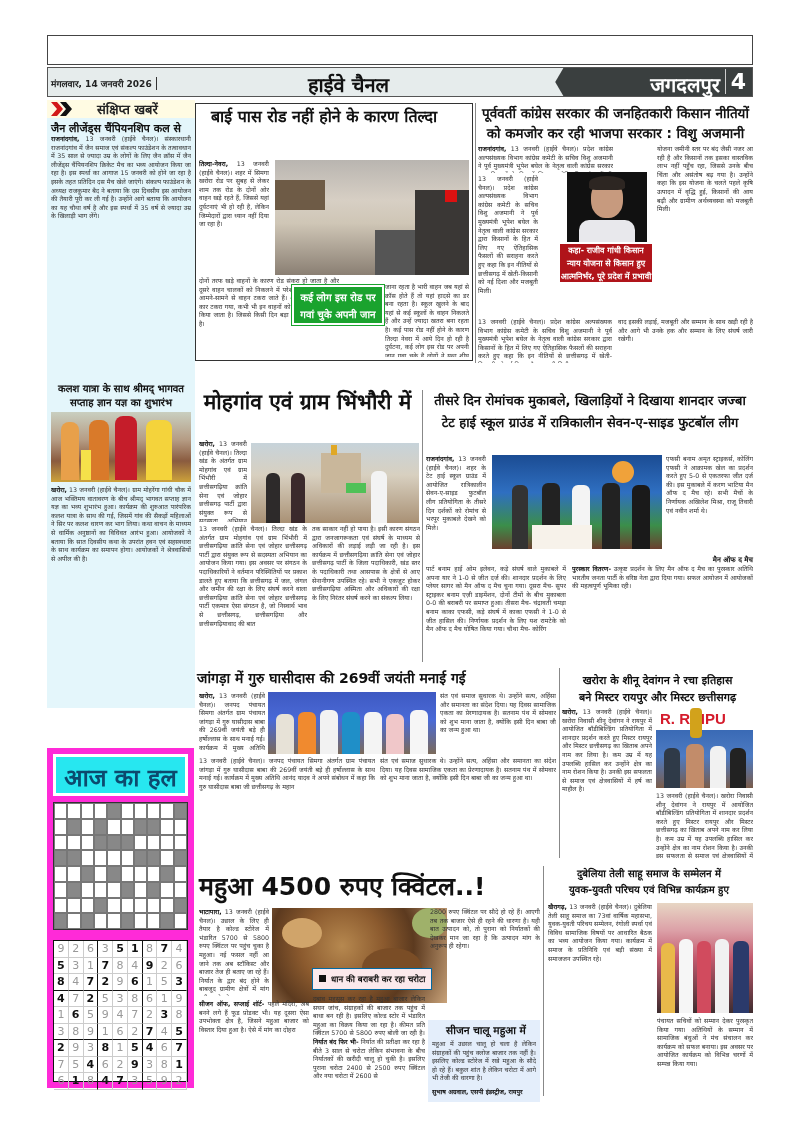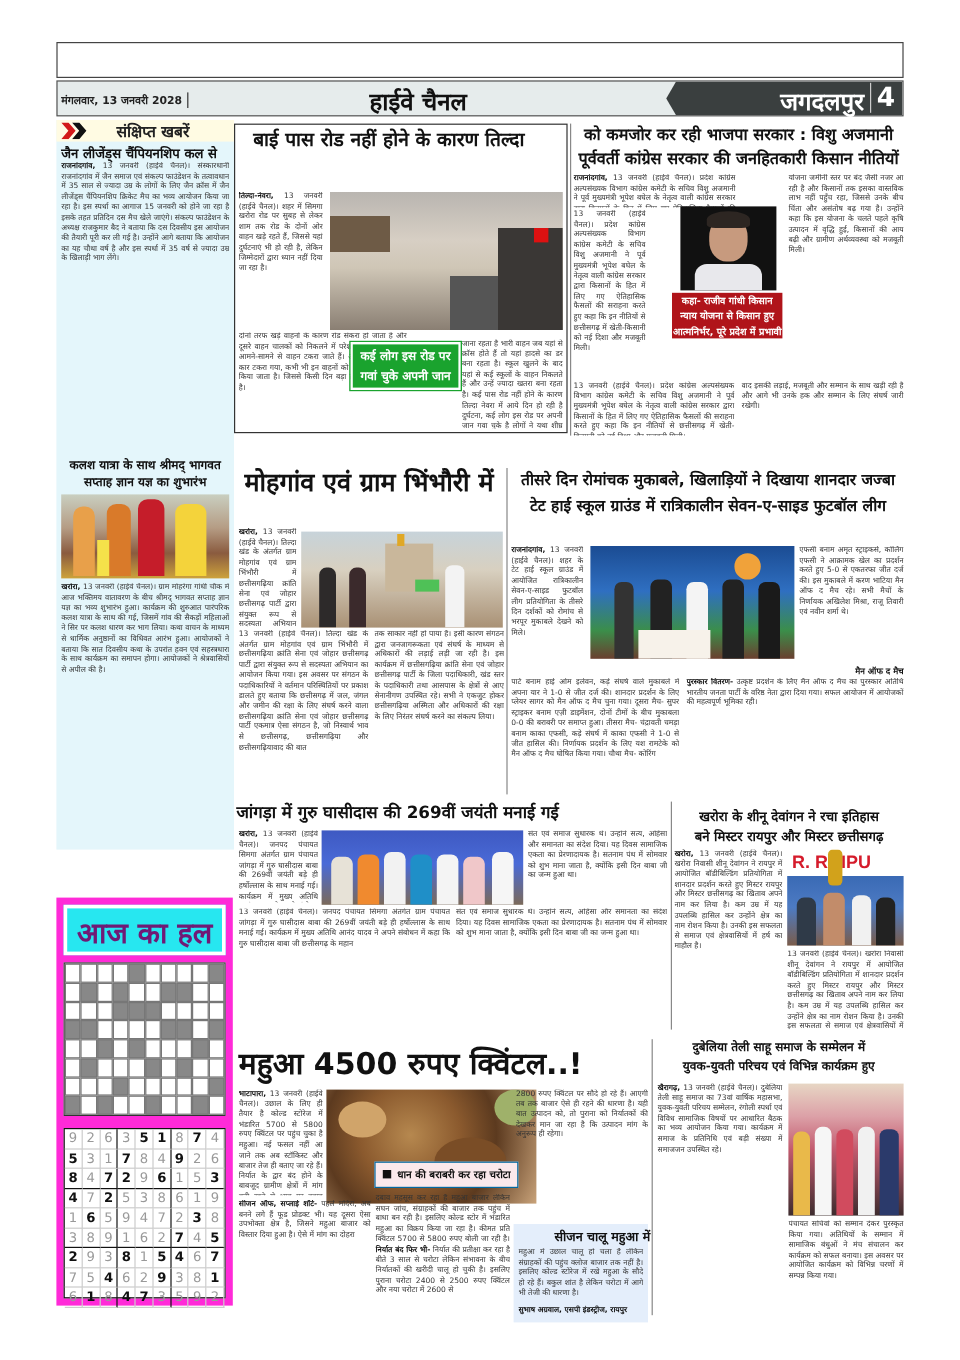--- a/index.html
+++ b/index.html
@@ -17,40 +17,40 @@
 .brief-title{position:absolute;left:50px;top:0;font-size:13px;font-weight:bold}
 .brief-head{position:absolute;left:4px;top:20px;font-size:11px;font-weight:bold;color:#111}
 .txt{font-size:6.3px;line-height:8.6px;color:#333;text-align:justify;overflow:hidden;position:absolute}
 .txt b{color:#111}
 .h2{font-weight:bold;color:#111;text-align:center;position:absolute}
 .photo{position:absolute;overflow:hidden}
 .box{position:absolute;border:1px solid #333}
 .greenbox{position:absolute;background:#1aa32e;color:#fff;font-weight:bold;text-align:center;border:2px solid #fff;outline:1px solid #1aa32e}
 .redbox{position:absolute;background:#b0141a;color:#fff;font-weight:bold;text-align:center;font-size:8px;line-height:13px}
 .puzzle{position:absolute;left:47px;top:748px;width:147px;height:340px;background:#ff2ad8;padding:6px}
-.pz-title{background:#27e7f0;color:#701a75;font-size:24px;font-weight:bold;text-align:center;height:42px;line-height:42px;border:3px solid #fff}
+.pz-title{background:#27e7f0;color:#0c4a6e;font-size:24px;font-weight:bold;text-align:center;height:42px;line-height:42px;border:3px solid #fff}
 .cross{margin-top:6px;background:#fff;display:grid;grid-template-columns:repeat(10,1fr);width:135px;height:128px;border:1px solid #333}
 .cross div{border:.5px solid #777;font-size:5px}
 .cross .blk{background:#888}
 .sudoku{position:absolute;left:53px;top:940px;width:135px;height:142px;background:#fff;display:grid;grid-template-columns:repeat(9,1fr);border:1.5px solid #111}
 .sudoku div{font-size:11px;text-align:center;line-height:15.5px;color:#999;border-right:.5px solid #ccc;border-bottom:.5px solid #ccc}
 .sudoku div.g{color:#111;font-weight:bold}
 .sudoku div.br{border-right:1.5px solid #111}
 .sudoku div.bb{border-bottom:1.5px solid #111}
 .vline{position:absolute;width:1px;background:#888}
 .pinkbox{position:absolute;background:#fbe9ec;border:1px solid #0369a1}
 .bluebox{position:absolute;background:#e4eefb}
 </style>
 </head>
 <body>
 
 <div class="adbox"></div>
 
 <div class="mast">
-  <span class="date">मंगलवार, 13 जनवरी 2028</span>
+  <span class="date">मंगलवार, 14 जनवरी 2026</span>
   <span class="title">हाईवे चैनल</span>
   <div class="city"></div>
   <span class="cityname">जगदलपुर</span>
   <span class="pno">4</span>
 </div>
 
 <div class="side">
   <div class="brief-h">
     <svg class="chev" viewBox="0 0 22 14">
       <polygon points="0,0 6,0 12,7 6,14 0,14 6,7" fill="#d21a1a"></polygon>
@@ -80,22 +80,22 @@
   <div style="position:absolute;left:0;top:20px;width:50px;height:30px;background:#6e5b46"></div>
   <div style="position:absolute;left:140px;top:30px;width:54px;height:85px;background:#3a3735"></div>
   <div style="position:absolute;left:100px;top:70px;width:40px;height:45px;background:#555"></div>
   <div style="position:absolute;left:170px;top:30px;width:12px;height:12px;background:#d11"></div>
 </div>
 <div class="txt" style="left:199px;top:277px;width:140px;height:80px">दोनों तरफ खड़े वाहनों के कारण रोड संकरा हो जाता है और दूसरे वाहन चालकों को निकलने में परेशानी होती है। जिससे आमने-सामने से वाहन टकरा जाते हैं। आज ही एक ट्रक से कार टकरा गया, कभी भी इन वाहनों को हटाने का प्रयास नहीं किया जाता है। जिससे किसी दिन बड़ा हादसा भी हो सकता है।</div>
 <div class="greenbox" style="left:292px;top:285px;width:92px;height:40px;font-size:10px;line-height:17px;padding-top:2px">कई लोग इस रोड पर गवां चुके अपनी जान</div>
 <div class="txt" style="left:385px;top:283px;width:84px;height:74px">जाना रहता है भारी वाहन जब यहां से क्रॉस होते हैं तो यहां हादसे का डर बना रहता है। स्कूल खुलने के बाद यहां से कई स्कूलों के वाहन निकलते हैं और उन्हें ज्यादा खतरा बना रहता है। कई पास रोड नहीं होने के कारण तिल्दा नेवरा में आये दिन हो रही है दुर्घटना, कई लोग इस रोड पर अपनी जान गवा चुके है लोगों ने यथा शीघ्र बाई पास रोड बनाने की मांग कर रहे है।</div>
 
 <div class="h2" style="left:478px;top:103px;width:275px;font-size:13.5px;line-height:20px">
+  <div>पूर्ववर्ती कांग्रेस सरकार की जनहितकारी किसान नीतियों</div>
   <div>को कमजोर कर रही भाजपा सरकार : विशु अजमानी</div>
-  <div>पूर्ववर्ती कांग्रेस सरकार की जनहितकारी किसान नीतियों</div>
 </div>
 <div class="txt" style="left:478px;top:145px;width:135px;height:28px"><b>राजनांदगांव,</b> <span>13 जनवरी (हाईवे चैनल)। प्रदेश कांग्रेस अल्पसंख्यक विभाग कांग्रेस कमेटी के सचिव विशु अजमानी ने पूर्व मुख्यमंत्री भूपेश बघेल के नेतृत्व वाली कांग्रेस सरकार द्वारा किसानों के हित में लिए गए ऐतिहासिक फैसलों की सराहना करते हुए कहा कि इन नीतियों से छत्तीसगढ़ में खेती-किसानी को नई दिशा और मजबूती मिली।</span></div>
 <div class="txt" style="left:478px;top:175px;width:60px;height:140px">13 जनवरी (हाईवे चैनल)। प्रदेश कांग्रेस अल्पसंख्यक विभाग कांग्रेस कमेटी के सचिव विशु अजमानी ने पूर्व मुख्यमंत्री भूपेश बघेल के नेतृत्व वाली कांग्रेस सरकार द्वारा किसानों के हित में लिए गए ऐतिहासिक फैसलों की सराहना करते हुए कहा कि इन नीतियों से छत्तीसगढ़ में खेती-किसानी को नई दिशा और मजबूती मिली।</div>
 <div class="photo" style="left:567px;top:172px;width:80px;height:70px;background:#111">
   <div style="position:absolute;left:24px;top:8px;width:32px;height:38px;background:#c79a7e;border-radius:45%"></div>
   <div style="position:absolute;left:22px;top:4px;width:36px;height:14px;background:#2d2622;border-radius:50% 50% 20% 20%"></div>
   <div style="position:absolute;left:12px;top:48px;width:56px;height:22px;background:#e8e8ec;border-radius:10px 10px 0 0"></div>
 </div>
 <div class="redbox" style="left:560px;top:244px;width:92px;height:38px">कहा- राजीव गांधी किसान न्याय योजना से किसान हुए आत्मनिर्भर, पूरे प्रदेश में प्रभावी क्रियान्वयन की मांग</div>
 <div class="txt" style="left:657px;top:145px;width:96px;height:170px">योजना जमीनी स्तर पर बंद जैसी नजर आ रही है और किसानों तक इसका वास्तविक लाभ नहीं पहुँच रहा, जिससे उनके बीच चिंता और असंतोष बढ़ गया है। उन्होंने कहा कि इस योजना के चलते पहले कृषि उत्पादन में वृद्धि हुई, किसानों की आय बढ़ी और ग्रामीण अर्थव्यवस्था को मजबूती मिली।</div>
@@ -343,21 +343,21 @@
   <div style="position:absolute;left:140px;top:0;width:35px;height:30px;background:#9fb16a;border-radius:50%"></div>
 </div>
 <div class="pinkbox" style="left:312px;top:968px;width:120px;height:22px">
   <span style="position:absolute;left:6px;top:6px;width:7px;height:7px;background:#111"></span>
   <span style="position:absolute;left:18px;top:4px;font-size:8.5px;font-weight:bold;color:#111">धान की बराबरी कर रहा चरोटा</span>
 </div>
 <div class="txt" style="left:199px;top:1000px;width:110px;height:100px"><b>सीजन ऑफ, सप्लाई शॉर्ट-</b> <span>पहले मदिरा, अब बनने लगे हैं फूड प्रोडक्ट भी। यह दूसरा ऐसा उपभोक्ता क्षेत्र है, जिसने महुआ बाजार को विस्तार दिया हुआ है। ऐसे में मांग का दोहरा</span></div>
 <div class="txt" style="left:313px;top:995px;width:112px;height:100px"><span>दबाव महसूस कर रहा है महुआ बाजार लेकिन सघन जांच, संग्राहकों की बाजार तक पहुंच में बाधा बन रही है। इसलिए कोल्ड स्टोर में भंडारित महुआ का विक्रय किया जा रहा है। कीमत प्रति क्विंटल 5700 से 5800 रुपए बोली जा रही है।</span> <b>निर्यात बंद फिर भी-</b> <span>निर्यात की प्रतीक्षा कर रहा है बीते 3 साल से चरोटा लेकिन संभावना के बीच निर्यातकों की खरीदी चालू हो चुकी है। इसलिए पुराना चरोटा 2400 से 2500 रुपए क्विंटल और नया चरोटा में 2600 से</span></div>
 <div class="txt" style="left:430px;top:908px;width:110px;height:95px">2800 रुपए क्विंटल पर सौदे हो रहे हैं। आएगी तब तक बाजार ऐसे ही रहने की धारणा है। यही बात उत्पादन को, तो पुराना को निर्यातकों की देखकर मान जा रहा है कि उत्पादन मांग के अनुरूप ही रहेगा।</div>
 <div class="bluebox" style="left:428px;top:1020px;width:112px;height:82px">
-  <div class="h2" style="left:16px;top:3px;width:116px;font-size:10.5px">सीजन चालू महुआ में</div>
+  <div class="h2" style="left:0;top:3px;width:116px;font-size:10.5px">सीजन चालू महुआ में</div>
   <div class="txt" style="left:4px;top:20px;width:104px;height:46px">महुआ में उछाल चालू हो चला है लेकिन संग्राहकों की पहुंच क्लोज बाजार तक नहीं है। इसलिए कोल्ड स्टोरेज में रखे महुआ के सौदे हो रहे हैं। बकुल शांत है लेकिन चरोटा में आगे भी तेजी की धारणा है।</div>
   <div class="txt" style="left:4px;top:68px;width:104px;height:10px;font-weight:bold;color:#111">सुभाष अग्रवाल, एसपी इंडस्ट्रीज, रायपुर</div>
 </div>
 
 <div class="h2" style="left:545px;top:866px;width:208px;font-size:10px;line-height:16px">
   <div>दुबेलिया तेली साहू समाज के सम्मेलन में</div>
   <div>युवक-युवती परिचय एवं विभिन्न कार्यक्रम हुए</div>
 </div>
 <div class="txt" style="left:548px;top:903px;width:104px;height:185px"><b>खैरागढ़,</b> <span>13 जनवरी (हाईवे चैनल)। दुबेलिया तेली साहू समाज का 73वां वार्षिक महासभा, युवक-युवती परिचय सम्मेलन, रंगोली स्पर्धा एवं विविध सामाजिक विषयों पर आधारित बैठक का भव्य आयोजन किया गया। कार्यक्रम में समाज के प्रतिनिधि एवं बड़ी संख्या में समाजजन उपस्थित रहे।</span></div>
 <div class="photo" style="left:657px;top:903px;width:96px;height:110px;background:linear-gradient(180deg,#e7d6c4 0,#dca0a7 25%,#c25a6e 50%,#3d2c2e 100%)">

